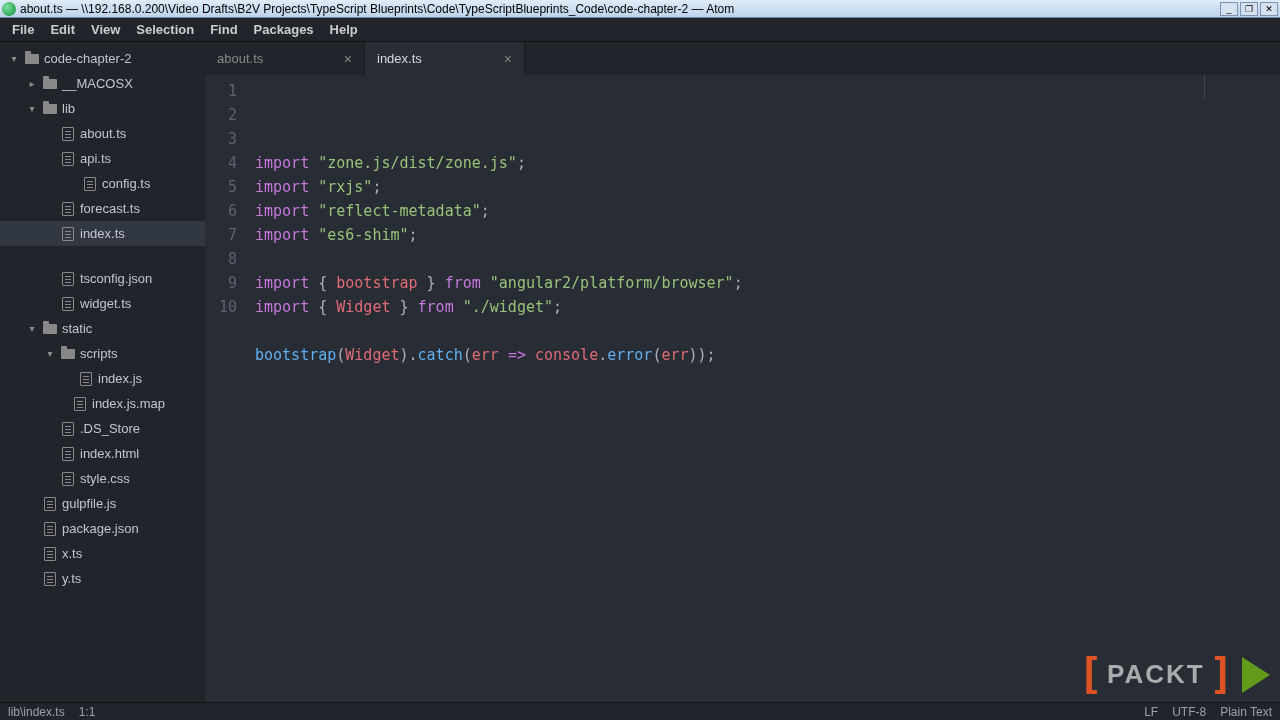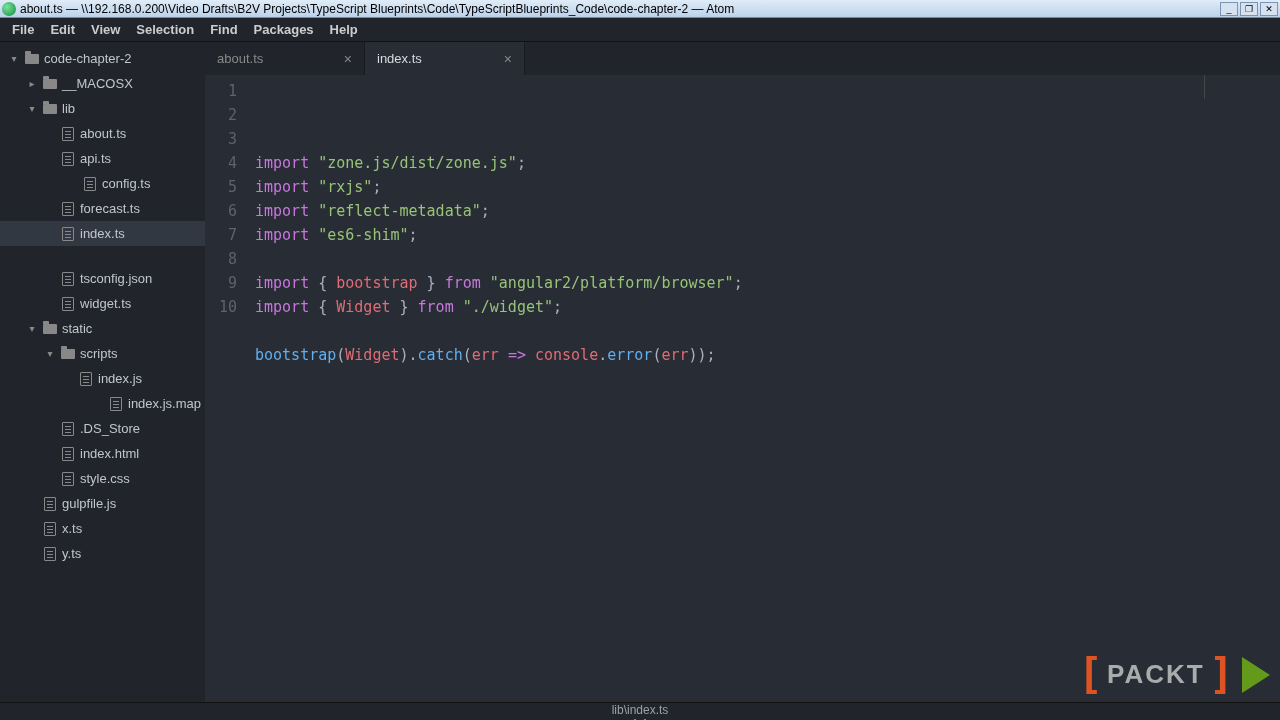--- a/index.html
+++ b/index.html
@@ -35,21 +35,21 @@
 .ruler { position: absolute; top: 0; bottom: 0; left: 955px; width: 1px; background: rgba(120,120,120,0.35); }
 .k  { color: #c678dd; }
 .s  { color: #98c379; }
 .p  { color: #abb2bf; }
 .fn { color: #61afef; }
 .v  { color: #e06c75; }
 .watermark { position: absolute; right: 10px; bottom: 3px; display: flex; align-items: center; gap: 4px; opacity: 0.9; pointer-events: none; }
 .watermark .br1 { color: #f25822; font-size: 42px; font-weight: bold; font-family: Consolas, monospace; }
 .watermark .txt { color: #b9b9b9; font-size: 26px; letter-spacing: 2px; font-weight: 600; }
 .watermark .play { width: 0; height: 0; border-top: 18px solid transparent; border-bottom: 18px solid transparent; border-left: 28px solid #6aa61a; margin-left: 4px; }
-.statusbar { height: 18px; background: #21252b; display: flex; align-items: center; padding: 0 8px; color: #9aa0aa; font-size: 12px; border-top: 1px solid #111; flex-direction: column; }
+.statusbar { height: 18px; background: #21252b; display: flex; align-items: center; padding: 0 8px; color: #9aa0aa; font-size: 12px; border-top: 1px solid #111; }
 .statusbar .right { margin-left: auto; display: flex; gap: 14px; }
 </style>
 </head>
 <body>
 
 <div class="titlebar">
   <div class="icon"></div>
   <div class="title">about.ts — \\192.168.0.200\Video Drafts\B2V Projects\TypeScript Blueprints\Code\TypeScriptBlueprints_Code\code-chapter-2 — Atom</div>
   <div class="winbtns">
     <div class="winbtn">_</div>
@@ -154,21 +154,21 @@
         </span>
         <span class="lbl">scripts</span>
       </div>
       <div class="tree-row" style="padding-left: 62px;">
         <span class="chev"></span>
         <span class="ficon">
           <span class="file-icon"></span>
         </span>
         <span class="lbl">index.js</span>
       </div>
-      <div class="tree-row" style="padding-left: 92px;">
+      <div class="tree-row" style="padding-left: 56px;">
         <span class="chev"></span>
         <span class="ficon">
           <span class="file-icon"></span>
         </span>
         <span class="lbl">index.js.map</span>
       </div>
       <div class="tree-row" style="padding-left: 44px;">
         <span class="chev"></span>
         <span class="ficon">
           <span class="file-icon"></span>
@@ -188,20 +188,27 @@
           <span class="file-icon"></span>
         </span>
         <span class="lbl">style.css</span>
       </div>
       <div class="tree-row" style="padding-left: 26px;">
         <span class="chev"></span>
         <span class="ficon">
           <span class="file-icon"></span>
         </span>
         <span class="lbl">gulpfile.js</span>
+      </div>
+      <div class="tree-row" style="padding-left: 26px;">
+        <span class="chev"></span>
+        <span class="ficon">
+          <span class="file-icon"></span>
+        </span>
+        <span class="lbl">package.json</span>
       </div>
       <div class="tree-row" style="padding-left: 26px;">
         <span class="chev"></span>
         <span class="ficon">
           <span class="file-icon"></span>
         </span>
         <span class="lbl">x.ts</span>
       </div>
       <div class="tree-row" style="padding-left: 26px;">
         <span class="chev"></span>

